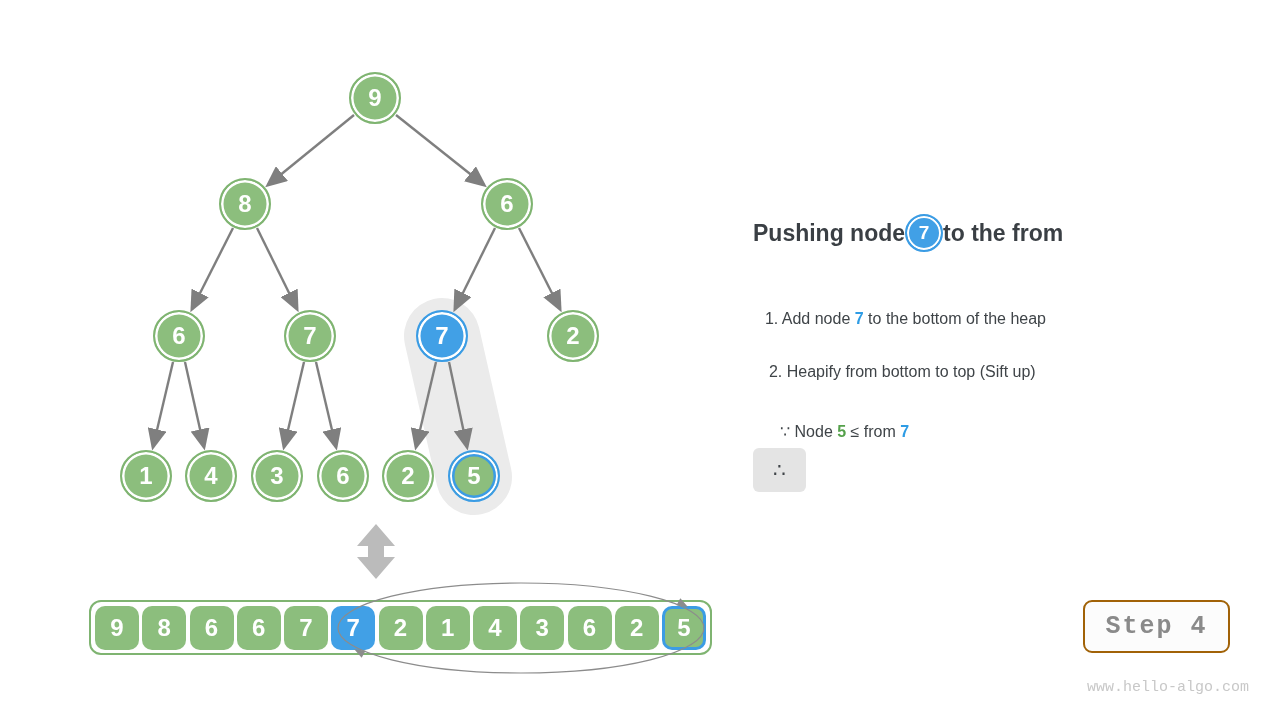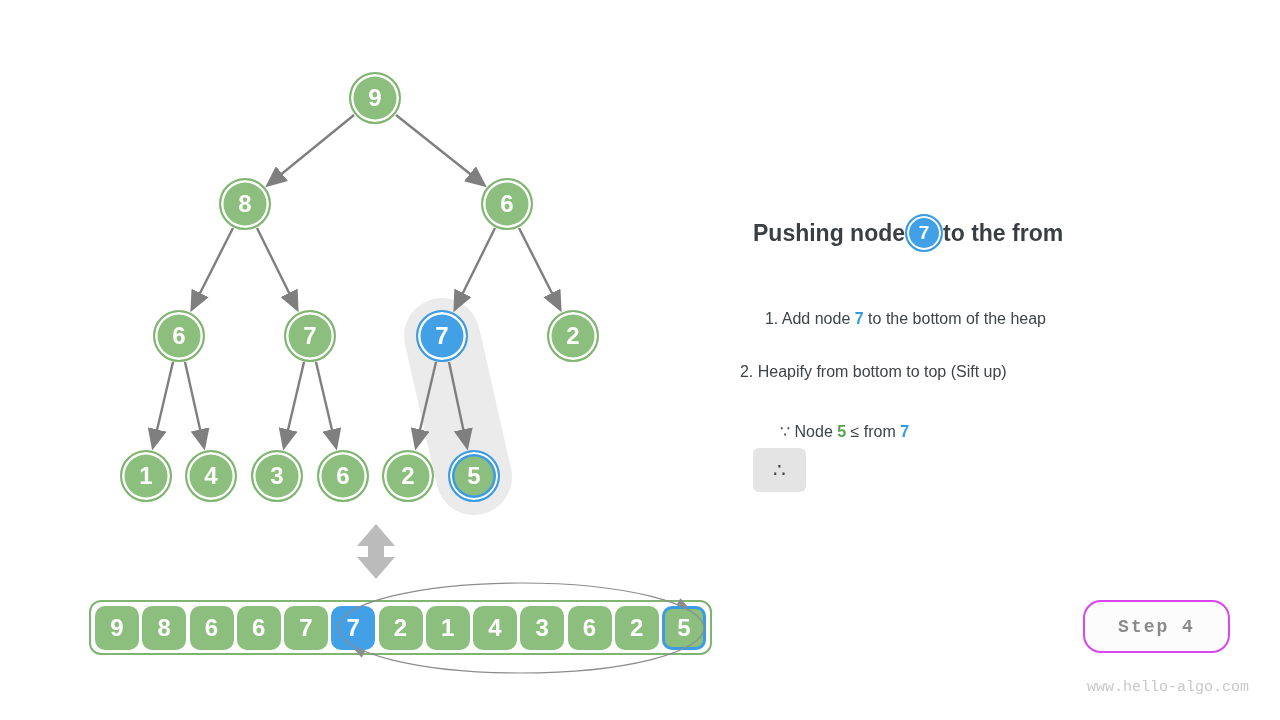--- a/index.html
+++ b/index.html
@@ -39,23 +39,23 @@
          font-size:19px;color:#fff;}
   .list-item{position:absolute;font-size:16px;color:#3F4448;white-space:pre;}
   .blue-text{color:#2E9CE5;font-weight:bold;}
   .green-text{color:#55A14B;font-weight:bold;}
   .therefore-box{position:absolute;left:753px;top:448px;height:44px;
          background:#E4E4E4;border-radius:6px;display:flex;align-items:center;
          padding:0 20px;font-size:20px;color:#3F4448;white-space:pre;}
 
   
   .step-box{position:absolute;left:1083px;top:600px;width:147px;height:53px;
-         border:2px solid #d946ef;border-radius:18px;background:#FCFCFC;
+         border:2px solid #a16207;border-radius:9px;background:#FCFCFC;
          box-sizing:border-box;display:flex;align-items:center;justify-content:center;
-         font-family:"Liberation Mono",monospace;font-weight:bold;font-size:18px;
+         font-family:"Liberation Mono",monospace;font-weight:bold;font-size:25px;
          letter-spacing:2px;color:#8A8A8A;white-space:pre;}
 
   .watermark{position:absolute;left:1075px;top:679px;width:170px;text-align:center;
          font-family:"Liberation Mono",monospace;font-size:15px;color:#C8C8C8;margin-left:8px;}
 </style>
 </head>
 <body>
 
 <svg class="layer" width="1280" height="720">
   <defs>
@@ -122,21 +122,21 @@
 <div class="panel-title">
   <span>Pushing node</span>
   <span class="title-node">7</span>
   <span>to the from</span>
 </div>
 
 <div class="list-item" style="left:756px;top:292px">
   <span>1. Add node </span><span class="blue-text">7</span><span> to the bottom of the heap</span>
 </div>
 
-<div class="list-item" style="left:731px;top:345px">
+<div class="list-item" style="left:760px;top:345px">
   <span>2. Heapify from bottom to top (Sift up)</span>
 </div>
 
 <div class="list-item" style="left:771px;top:404px">
   <span>∵</span><span> Node </span><span class="green-text">5</span><span> ≤ from </span><span class="blue-text">7</span>
 </div>
 
 <div class="therefore-box">
   <span>∴</span>
 </div>

